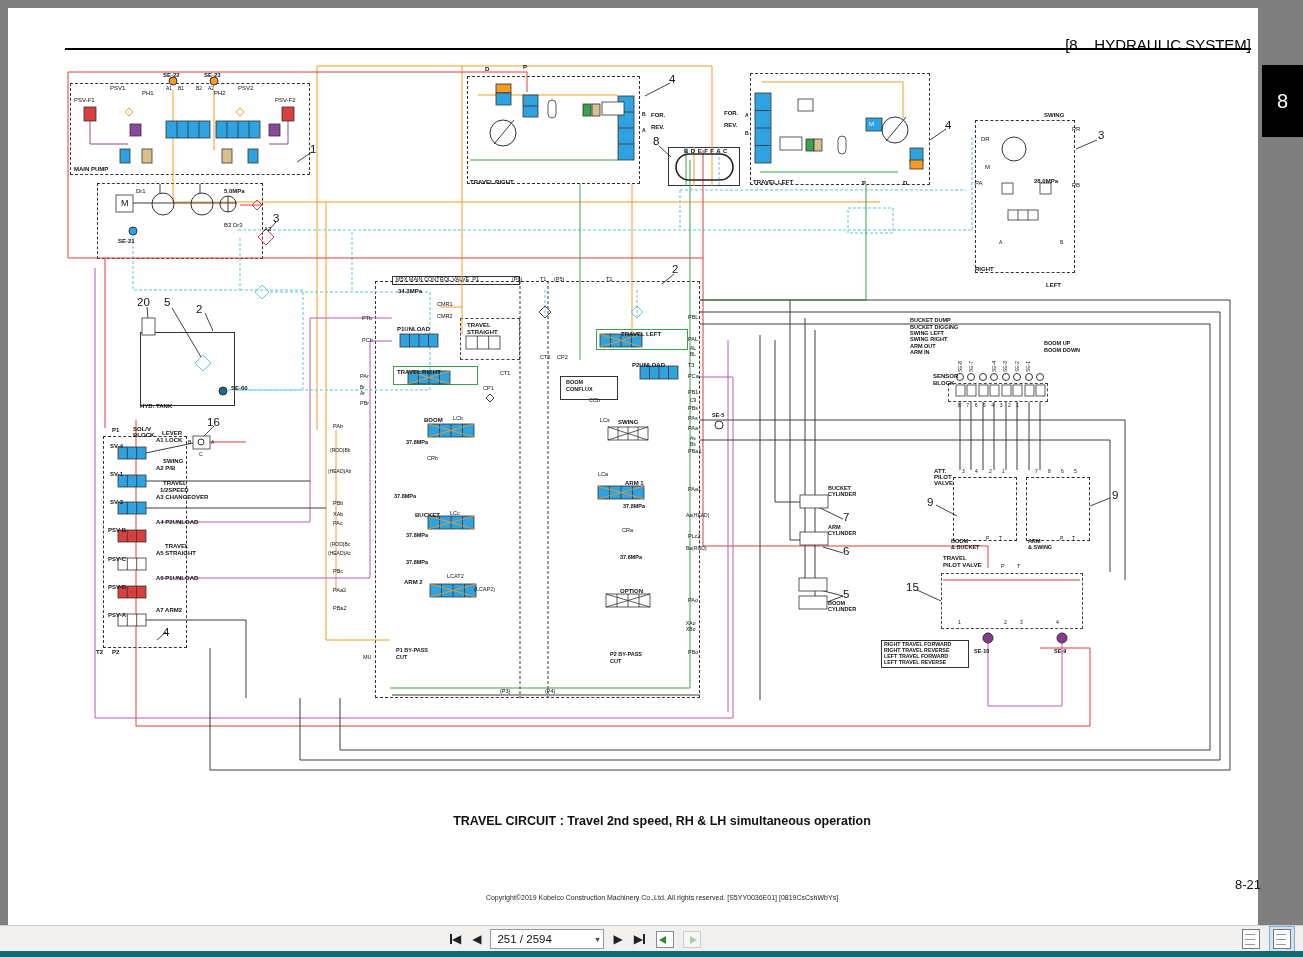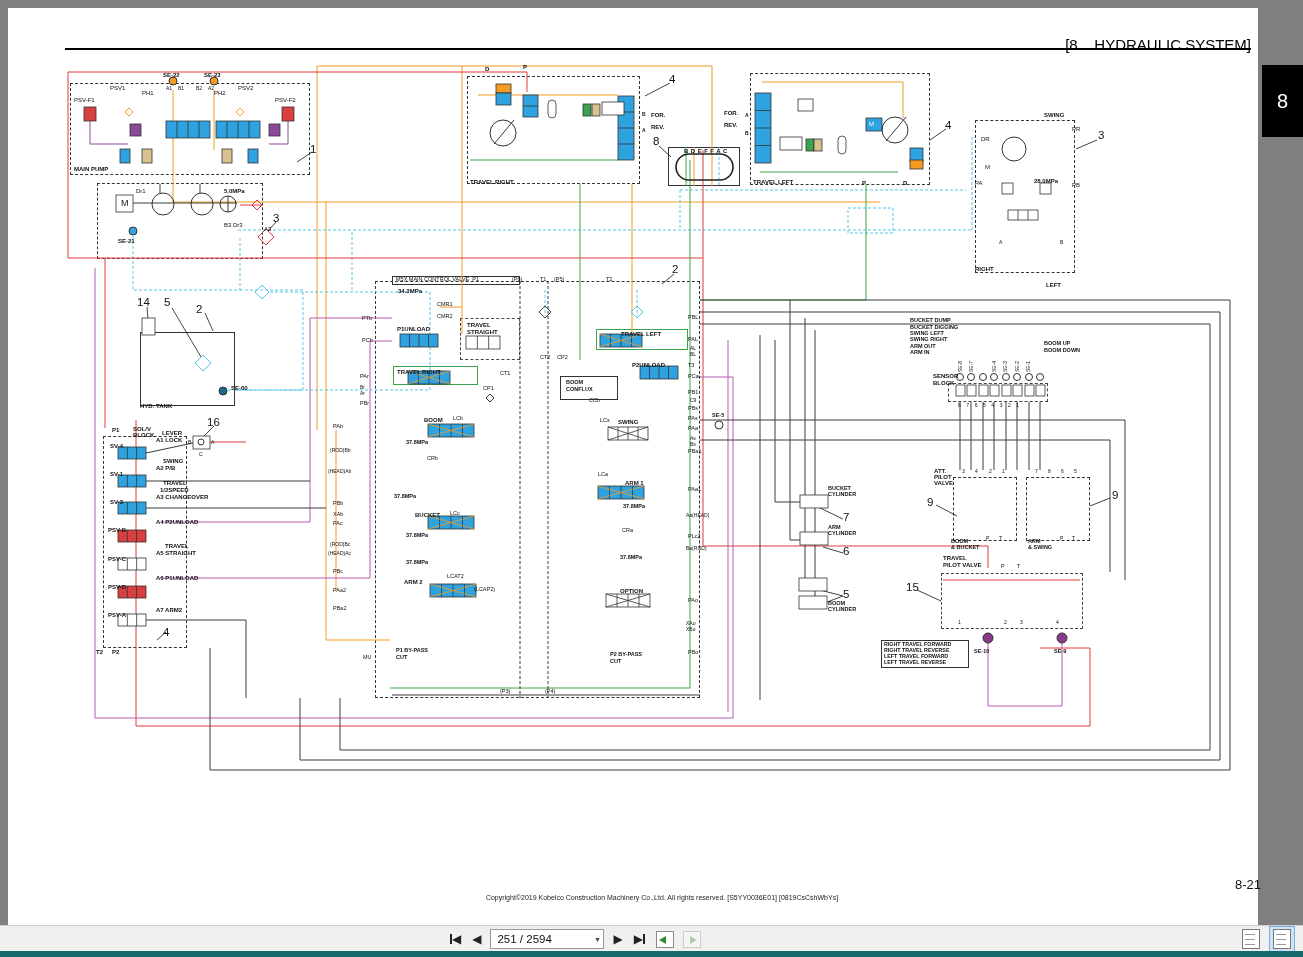--- a/index.html
+++ b/index.html
@@ -569,23 +569,24 @@
         <span class="dcallout" style="left: 843px; top: 545px;">6</span>
         <span class="dcallout" style="left: 843px; top: 511px;">7</span>
         <span class="dcallout" style="left: 653px; top: 135px;">8</span>
         <span class="dcallout" style="left: 927px; top: 496px;">9</span>
         <span class="dcallout" style="left: 1112px; top: 489px;">9</span>
         <span class="dcallout" style="left: 906px; top: 581px;">15</span>
         <span class="dcallout" style="left: 273px; top: 212px;">3</span>
         <span class="dcallout" style="left: 164px; top: 296px;">5</span>
         <span class="dcallout" style="left: 163px; top: 626px;">4</span>
         <span class="dcallout" style="left: 196px; top: 303px;">2</span>
-        <span class="dcallout" style="left: 137px; top: 296px;">14</span>
+        <span class="dcallout" style="left: 137px; top: 296px;">20</span>
         <span class="dcallout" style="left: 207px; top: 416px;">16</span>
       </div>
+    <div class="caption">TRAVEL CIRCUIT : Travel 2nd speed, RH &amp; LH simultaneous operation</div>
     <div class="copyright">Copyright©2019 Kobelco Construction Machinery Co.,Ltd. All rights reserved. [S5YY0036E01] [0819CsCshWbYs]</div>
     <div class="pageno">8-21</div>
   </div>
 
   <div class="chapter-tab">8</div>
 
   <div class="toolbar">
     <div class="tb-center">
       <button class="tbtn">
           <span class="bar"></span>

